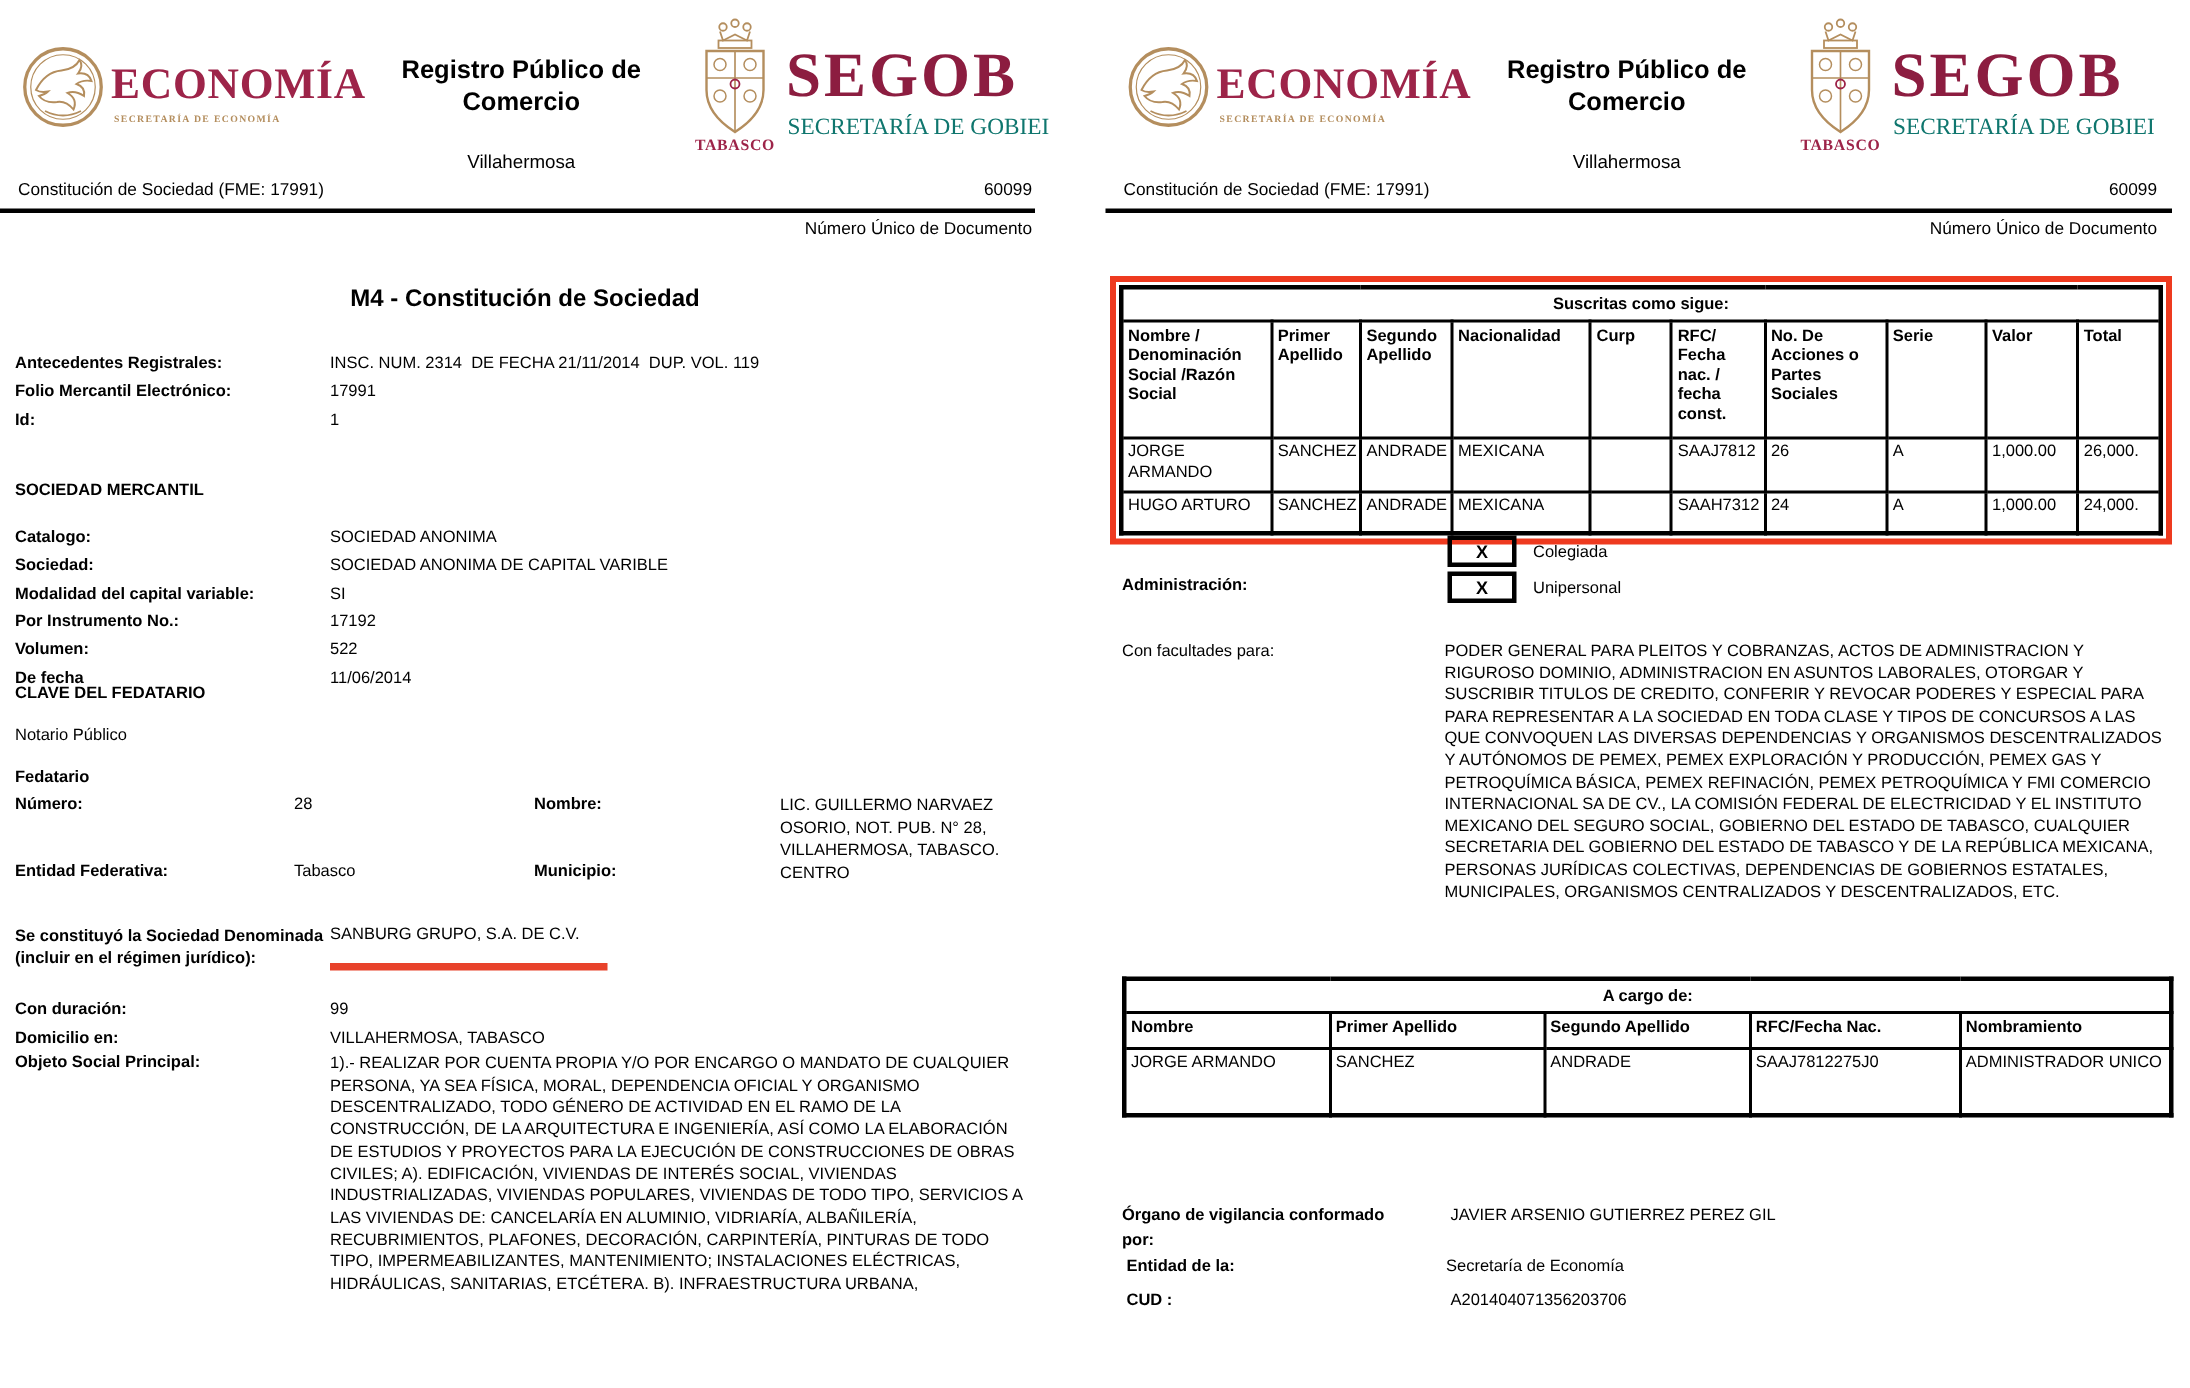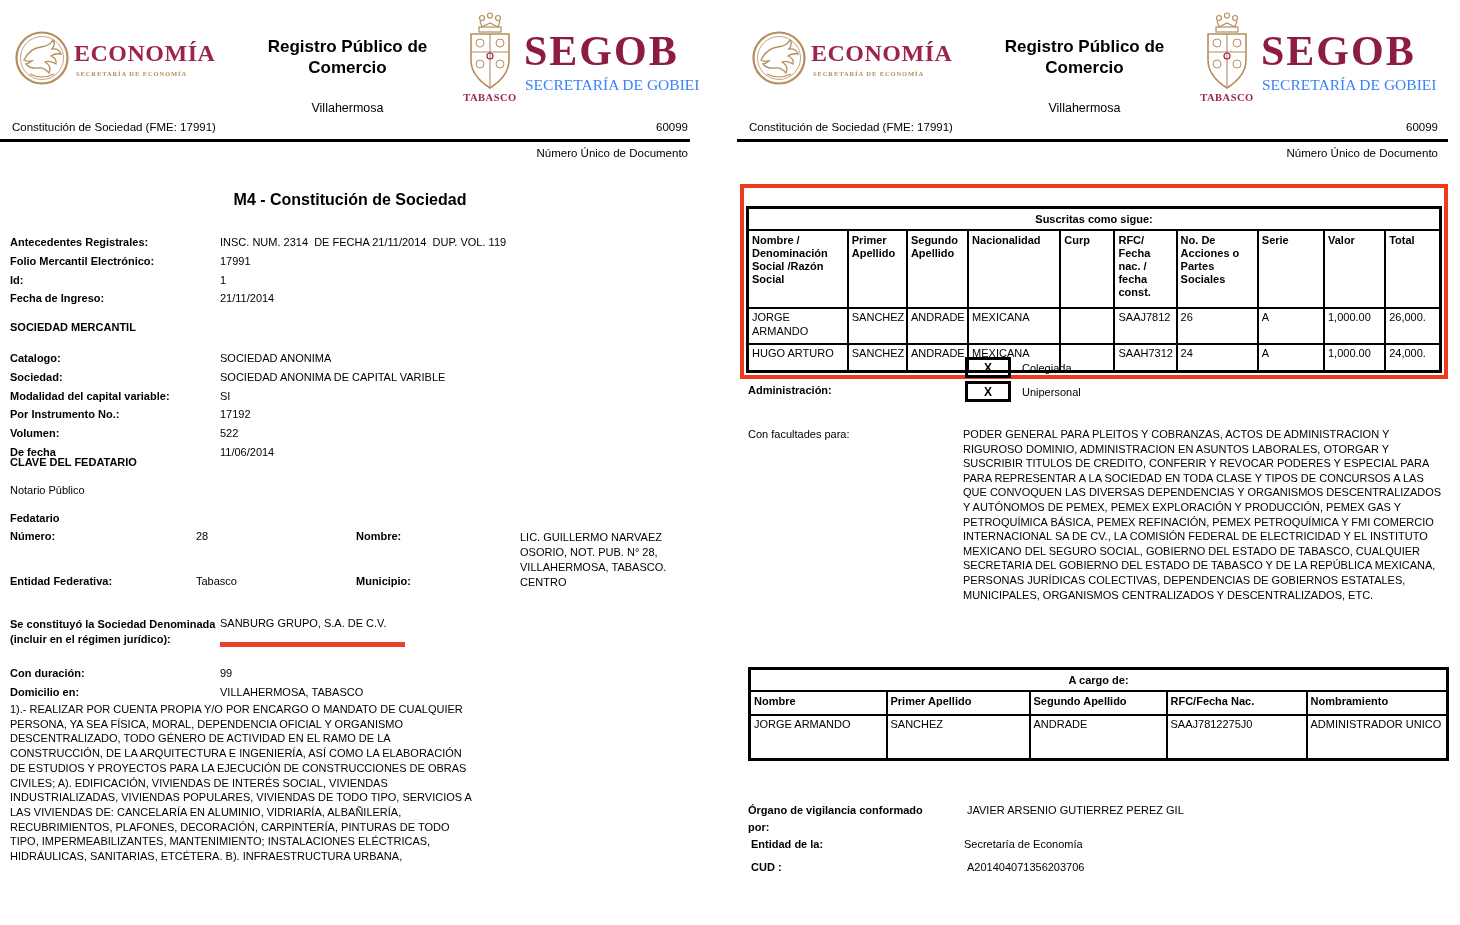--- a/index.html
+++ b/index.html
@@ -6,31 +6,31 @@
   html,body { background:#ffffff; }
   .canvas { position:relative; width:1460px; height:925px; background:#fff; overflow:hidden;
             font-family:"Liberation Sans", sans-serif; font-size:11px; color:#000; }
   .page { position:absolute; top:0; height:925px; background:#fff; }
   .page-l { left:0; width:710px; }
   .page-r { left:737px; width:723px; }
 
   
   .seal { position:absolute; left:14px; top:30px; }
   .eco-text { position:absolute; left:74px; top:40px; }
-  .eco-name { font-family:"Liberation Serif", serif; font-weight:bold; font-size:24px; color:#9D2449; letter-spacing:0.5px; }
+  .eco-name { font-family:"Liberation Serif", serif; font-weight:bold; font-size:29px; color:#9D2449; letter-spacing:0.5px; }
   .eco-sub  { font-family:"Liberation Serif", serif; font-weight:bold; font-size:6.5px; color:#B48E5E; letter-spacing:0.9px; margin-top:3px; margin-left:2px; }
   .ctr-title { position:absolute; left:230px; top:36px; width:235px; text-align:center; font-weight:bold; font-size:17px; line-height:21px; }
   .ctr-city  { position:absolute; left:230px; top:101px; width:235px; text-align:center; font-size:12.5px; }
   .crest { position:absolute; left:462px; top:12px; }
   .crest-label { position:absolute; left:452px; top:92px; width:76px; text-align:center;
                  font-family:"Liberation Serif", serif; font-weight:bold; font-size:10.5px; color:#9D2449; letter-spacing:0.5px; }
   .segob-name { position:absolute; left:524px; top:30px; font-family:"Liberation Serif", serif; font-weight:bold;
                 font-size:42px; line-height:42px; color:#8C1D40; letter-spacing:2px; }
   .segob-sub  { position:absolute; left:525px; top:76px; font-family:"Liberation Serif", serif;
-                font-size:15.5px; color:#3b82f6; white-space:nowrap; }
+                font-size:15.5px; color:#0f766e; white-space:nowrap; }
   .doc-row { position:absolute; top:121px; left:12px; right:22px; font-size:11.5px; }
   .doc-num { position:absolute; right:0; top:0; }
   .rule { position:absolute; top:139px; left:0; height:3px; background:#000; }
   .page-l .rule { width:690px; } .page-r .rule { width:711px; }
   .doc-sub { position:absolute; top:147px; left:12px; right:22px; text-align:right; font-size:11.5px; }
   .h2  { position:absolute; top:191px; left:0; width:700px; text-align:center; font-weight:bold; font-size:16px; }
   .grp { position:absolute; left:10px; }
   .frow { display:flex; line-height:18.8px; }
   .flabel { width:210px; flex:none; font-weight:bold; }
   .fval { flex:1; white-space:pre-wrap; }
@@ -48,21 +48,21 @@
   .soc-val { padding-left:0; }
   .red-underline { position:absolute; left:220px; top:642px; width:185px; height:5px; background:#E8422B; }
 
   .obj-row { position:absolute; left:10px; top:702px; display:flex; }
   .obj-label { width:210px; flex:none; font-weight:bold; }
   .obj-val { width:470px; flex:none; line-height:14.7px; white-space:pre-wrap; }
 
   
   .redbox { position:absolute; left:3px; top:184px; width:708px; border:4px solid #EE3A1F; padding:2px; background:#fff; }
   table { border-collapse:collapse; width:100%; table-layout:fixed; }
-  .dtable { border:3px solid #000;margin-top:16px; }
+  .dtable { border:3px solid #000; }
   .dtable td { border:2px solid #000; padding:2px 3px; vertical-align:top; line-height:13.5px; overflow:hidden; }
   .dtable .cap td { text-align:center; font-weight:bold; height:21px; line-height:16px; }
   .dtable .th td { font-weight:bold; line-height:13px; padding-top:3px; }
   .dtable .nowrap { white-space:nowrap; }
   .sus .th td { height:78px; }
   .sus tr.r1 td { height:36px; }
   .sus tr.r2 td { height:27px; }
   .cargo .th td { height:24px; }
   .cargo tr.r1 td { height:44px; }
 
@@ -143,24 +143,20 @@
           <span class="fval">INSC. NUM. 2314  DE FECHA 21/11/2014  DUP. VOL. 119</span>
         </div>
       <div class="frow">
           <span class="flabel">Folio Mercantil Electrónico:</span>
           <span class="fval">17991</span>
         </div>
       <div class="frow">
           <span class="flabel">Id:</span>
           <span class="fval">1</span>
         </div>
-      <div class="frow">
-          <span class="flabel">Fecha de Ingreso:</span>
-          <span class="fval">21/11/2014</span>
-        </div>
     </div>
 
     <div class="sechead" style="top:321px;">SOCIEDAD MERCANTIL</div>
 
     <div class="grp" style="top:349px;">
       <div class="frow">
           <span class="flabel">Catalogo:</span>
           <span class="fval">SOCIEDAD ANONIMA</span>
         </div>
       <div class="frow">
@@ -213,20 +209,21 @@
           <span class="flabel">Con duración:</span>
           <span class="fval">99</span>
         </div>
       <div class="frow">
           <span class="flabel">Domicilio en:</span>
           <span class="fval">VILLAHERMOSA, TABASCO</span>
         </div>
     </div>
 
     <div class="obj-row">
+      <span class="obj-label">Objeto Social Principal:</span>
       <span class="obj-val">1).- REALIZAR POR CUENTA PROPIA Y/O POR ENCARGO O MANDATO DE CUALQUIER PERSONA, YA SEA FÍSICA, MORAL, DEPENDENCIA OFICIAL Y ORGANISMO DESCENTRALIZADO, TODO GÉNERO DE ACTIVIDAD EN EL RAMO DE LA CONSTRUCCIÓN, DE LA ARQUITECTURA E INGENIERÍA, ASÍ COMO LA ELABORACIÓN DE ESTUDIOS Y PROYECTOS PARA LA EJECUCIÓN DE CONSTRUCCIONES DE OBRAS CIVILES; A). EDIFICACIÓN, VIVIENDAS DE INTERÉS SOCIAL, VIVIENDAS INDUSTRIALIZADAS, VIVIENDAS POPULARES, VIVIENDAS DE TODO TIPO, SERVICIOS A LAS VIVIENDAS DE: CANCELARÍA EN ALUMINIO, VIDRIARÍA, ALBAÑILERÍA, RECUBRIMIENTOS, PLAFONES, DECORACIÓN, CARPINTERÍA, PINTURAS DE TODO TIPO, IMPERMEABILIZANTES, MANTENIMIENTO; INSTALACIONES ELÉCTRICAS, HIDRÁULICAS, SANITARIAS, ETCÉTERA. B). INFRAESTRUCTURA URBANA,</span>
     </div>
   </section>
 
   <section class="page page-r">
 
     <span class="seal">
       <svg width="56" height="56" viewBox="0 0 56 56" fill="none" stroke="#B48E5E">
         <circle cx="28" cy="28" r="25.5" stroke-width="2.2"></circle>
         <circle cx="28" cy="28" r="21.5" stroke-width="0.8"></circle>

